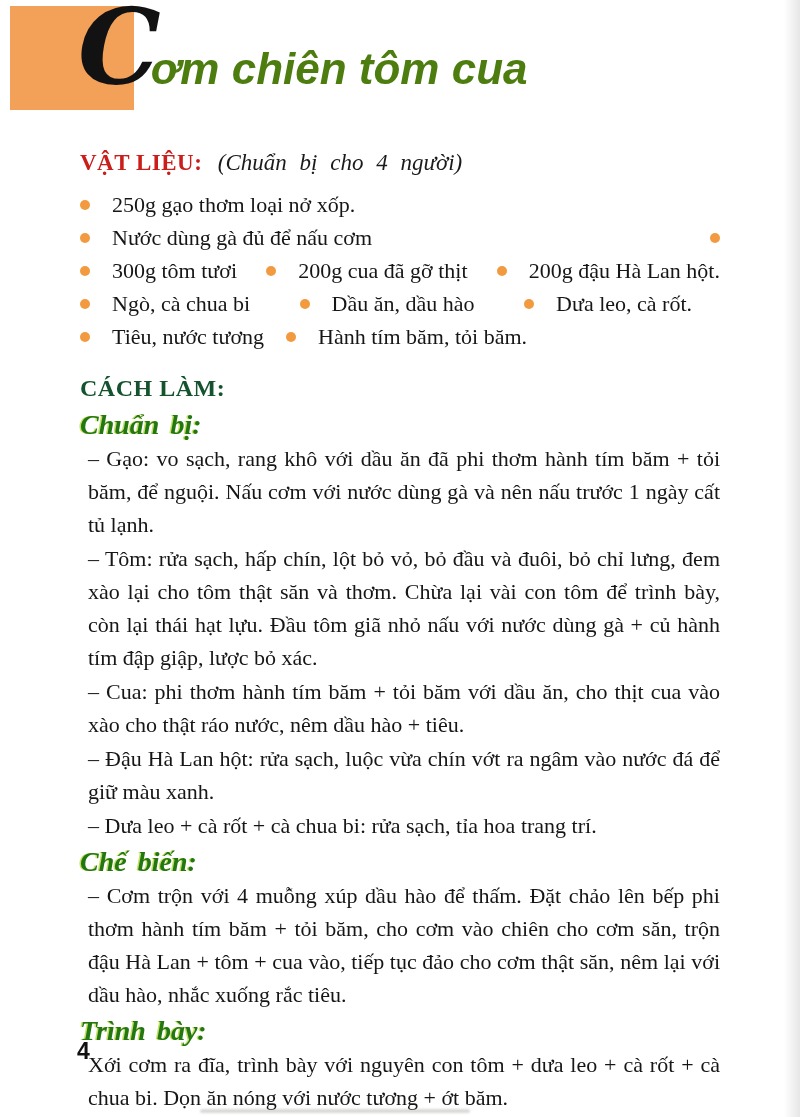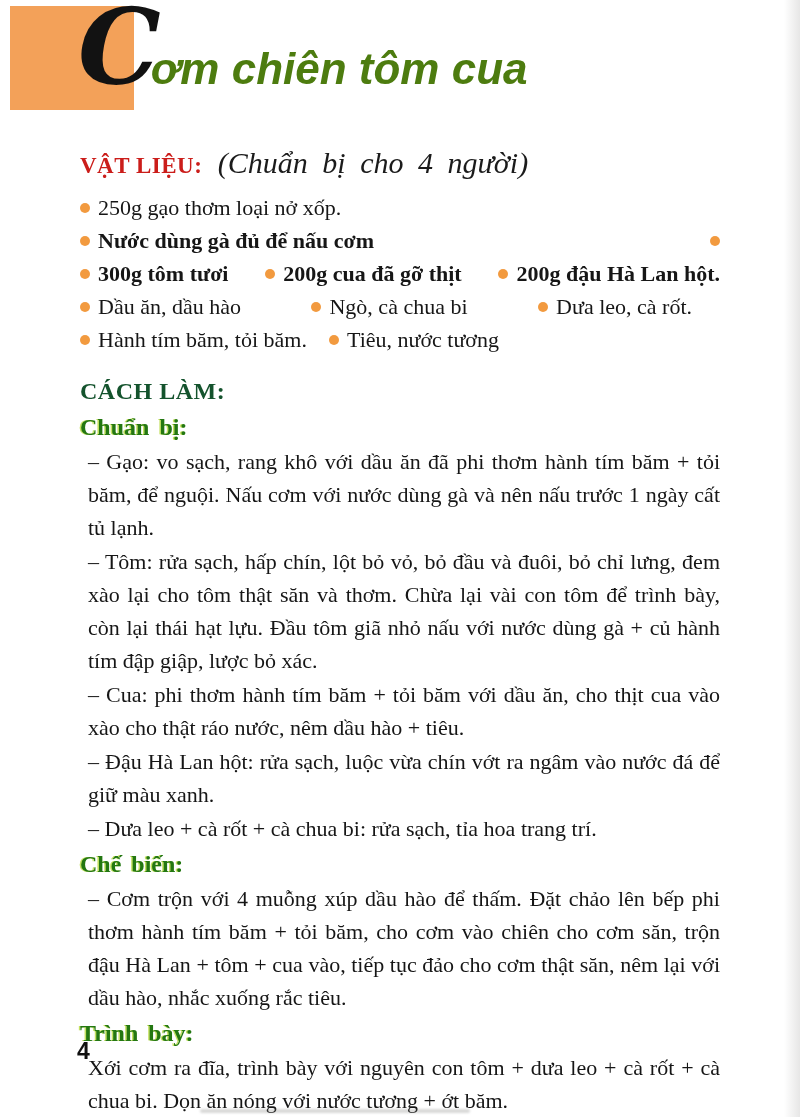--- a/index.html
+++ b/index.html
@@ -49,45 +49,46 @@
   .content{
     position:absolute;left:0;top:130px;width:800px;
     padding:0 80px;box-sizing:border-box;
     font-size:22px;line-height:33px;
   }
   .vl-row{margin-top:16px;white-space:nowrap;}
   .red-h{
     font-weight:bold;color:#cb1d1a;font-size:23px;letter-spacing:.5px;
   }
   .note{
-    font-style:italic;font-size:30px;color:#1b1b1b;word-spacing:7px;margin-left:10px;
+    font-style:italic;font-size:23px;color:#1b1b1b;word-spacing:7px;margin-left:10px;
   }
   
   .ing-list{margin-top:9px;}
   .ing-line{
     display:flex;align-items:center;height:33px;gap:22px;
   }
-  .ing-line.spread{justify-content:space-between;font-weight:bold;}
+  .ing-line.spread{justify-content:space-between;}
   .ing-line.spread-short{justify-content:space-between;padding-right:28px;}
-  .seg{display:inline-flex;align-items:center;gap:8px;}
+  .seg{display:inline-flex;align-items:center;gap:22px;}
   .dot{
     display:inline-block;width:10px;height:10px;border-radius:50%;
     background:#f29a3f;flex:0 0 auto;
   }
   .seg .txt{white-space:nowrap;}
   
   .big-red{
     margin:19px 0 0 0;
     font-weight:bold;color:#14532d;font-size:24px;letter-spacing:.5px;
   }
   .green-h{
     margin:3px 0 0 0;
-    font-weight:bold;color:#237712;font-size:24px;
+    font-weight:bold;color:#237712;font-size:28px;
     text-shadow:-1.5px -0.5px 0 rgba(186,218,70,.85);
     word-spacing:4px;
+    font-style:italic;
   }
   p.body{
     margin:1px 0 1px 8px;
     text-align:justify;
   }
   
   .page-number{
     position:absolute;left:77px;top:1038px;
     font-family:"Liberation Sans", sans-serif;
     font-weight:bold;font-size:23px;color:#111;
@@ -139,40 +140,40 @@
         </span>
         <span class="seg">
           <i class="dot"></i>
           <span class="txt">200g đậu Hà Lan hột.</span>
         </span>
       </div>
 
       <div class="ing-line spread-short">
         <span class="seg">
           <i class="dot"></i>
-          <span class="txt">Dầu ăn, dầu hào</span>
+          <span class="txt">Ngò, cà chua bi</span>
         </span>
         <span class="seg">
           <i class="dot"></i>
-          <span class="txt">Ngò, cà chua bi</span>
+          <span class="txt">Dầu ăn, dầu hào</span>
         </span>
         <span class="seg">
           <i class="dot"></i>
           <span class="txt">Dưa leo, cà rốt.</span>
         </span>
       </div>
 
       <div class="ing-line">
         <span class="seg">
           <i class="dot"></i>
-          <span class="txt">Hành tím băm, tỏi băm.</span>
+          <span class="txt">Tiêu, nước tương</span>
         </span>
         <span class="seg">
           <i class="dot"></i>
-          <span class="txt">Tiêu, nước tương</span>
+          <span class="txt">Hành tím băm, tỏi băm.</span>
         </span>
       </div>
 
     </div>
 
     <div class="big-red">CÁCH LÀM:</div>
 
     <div class="green-h">Chuẩn  bị:</div>
     <p class="body">– Gạo: vo sạch, rang khô với dầu ăn đã phi thơm hành tím băm + tỏi băm, để nguội. Nấu cơm với nước dùng gà và nên nấu trước 1 ngày cất tủ lạnh.</p>
     <p class="body">– Tôm: rửa sạch, hấp chín, lột bỏ vỏ, bỏ đầu và đuôi, bỏ chỉ lưng, đem xào lại cho tôm thật săn và thơm. Chừa lại vài con tôm để trình bày, còn lại thái hạt lựu. Đầu tôm giã nhỏ nấu với nước dùng gà + củ hành tím đập giập, lược bỏ xác.</p>

